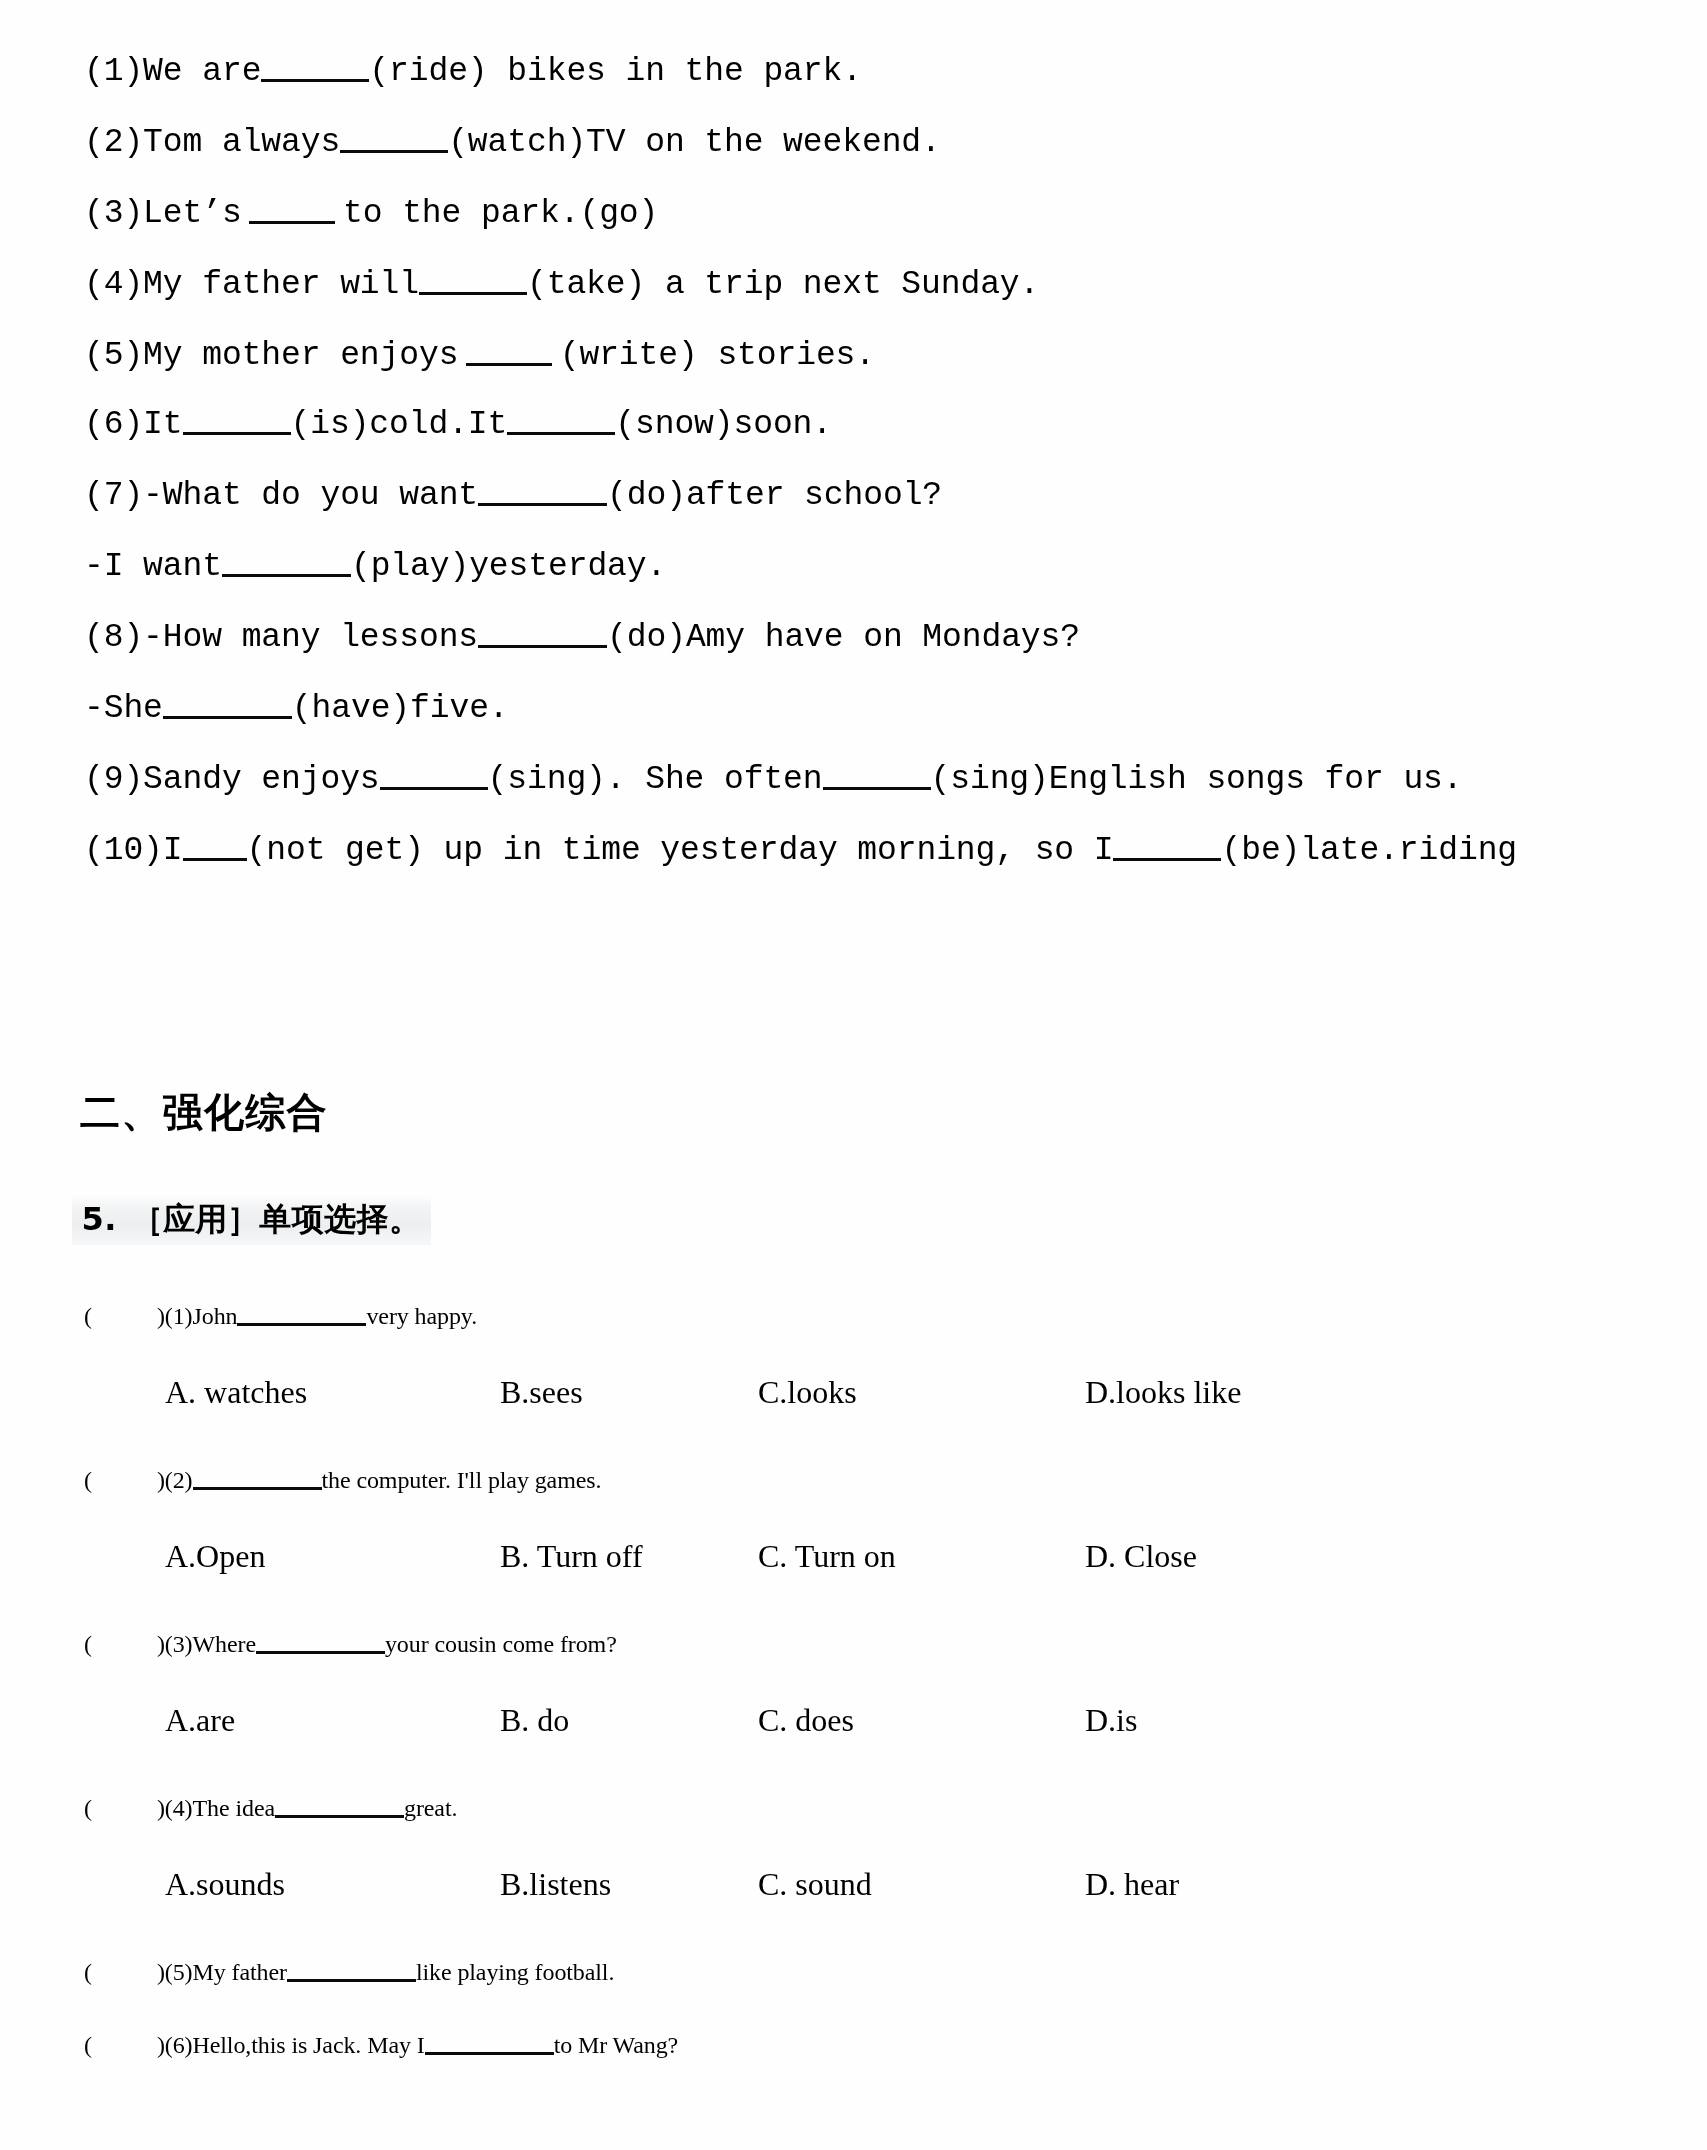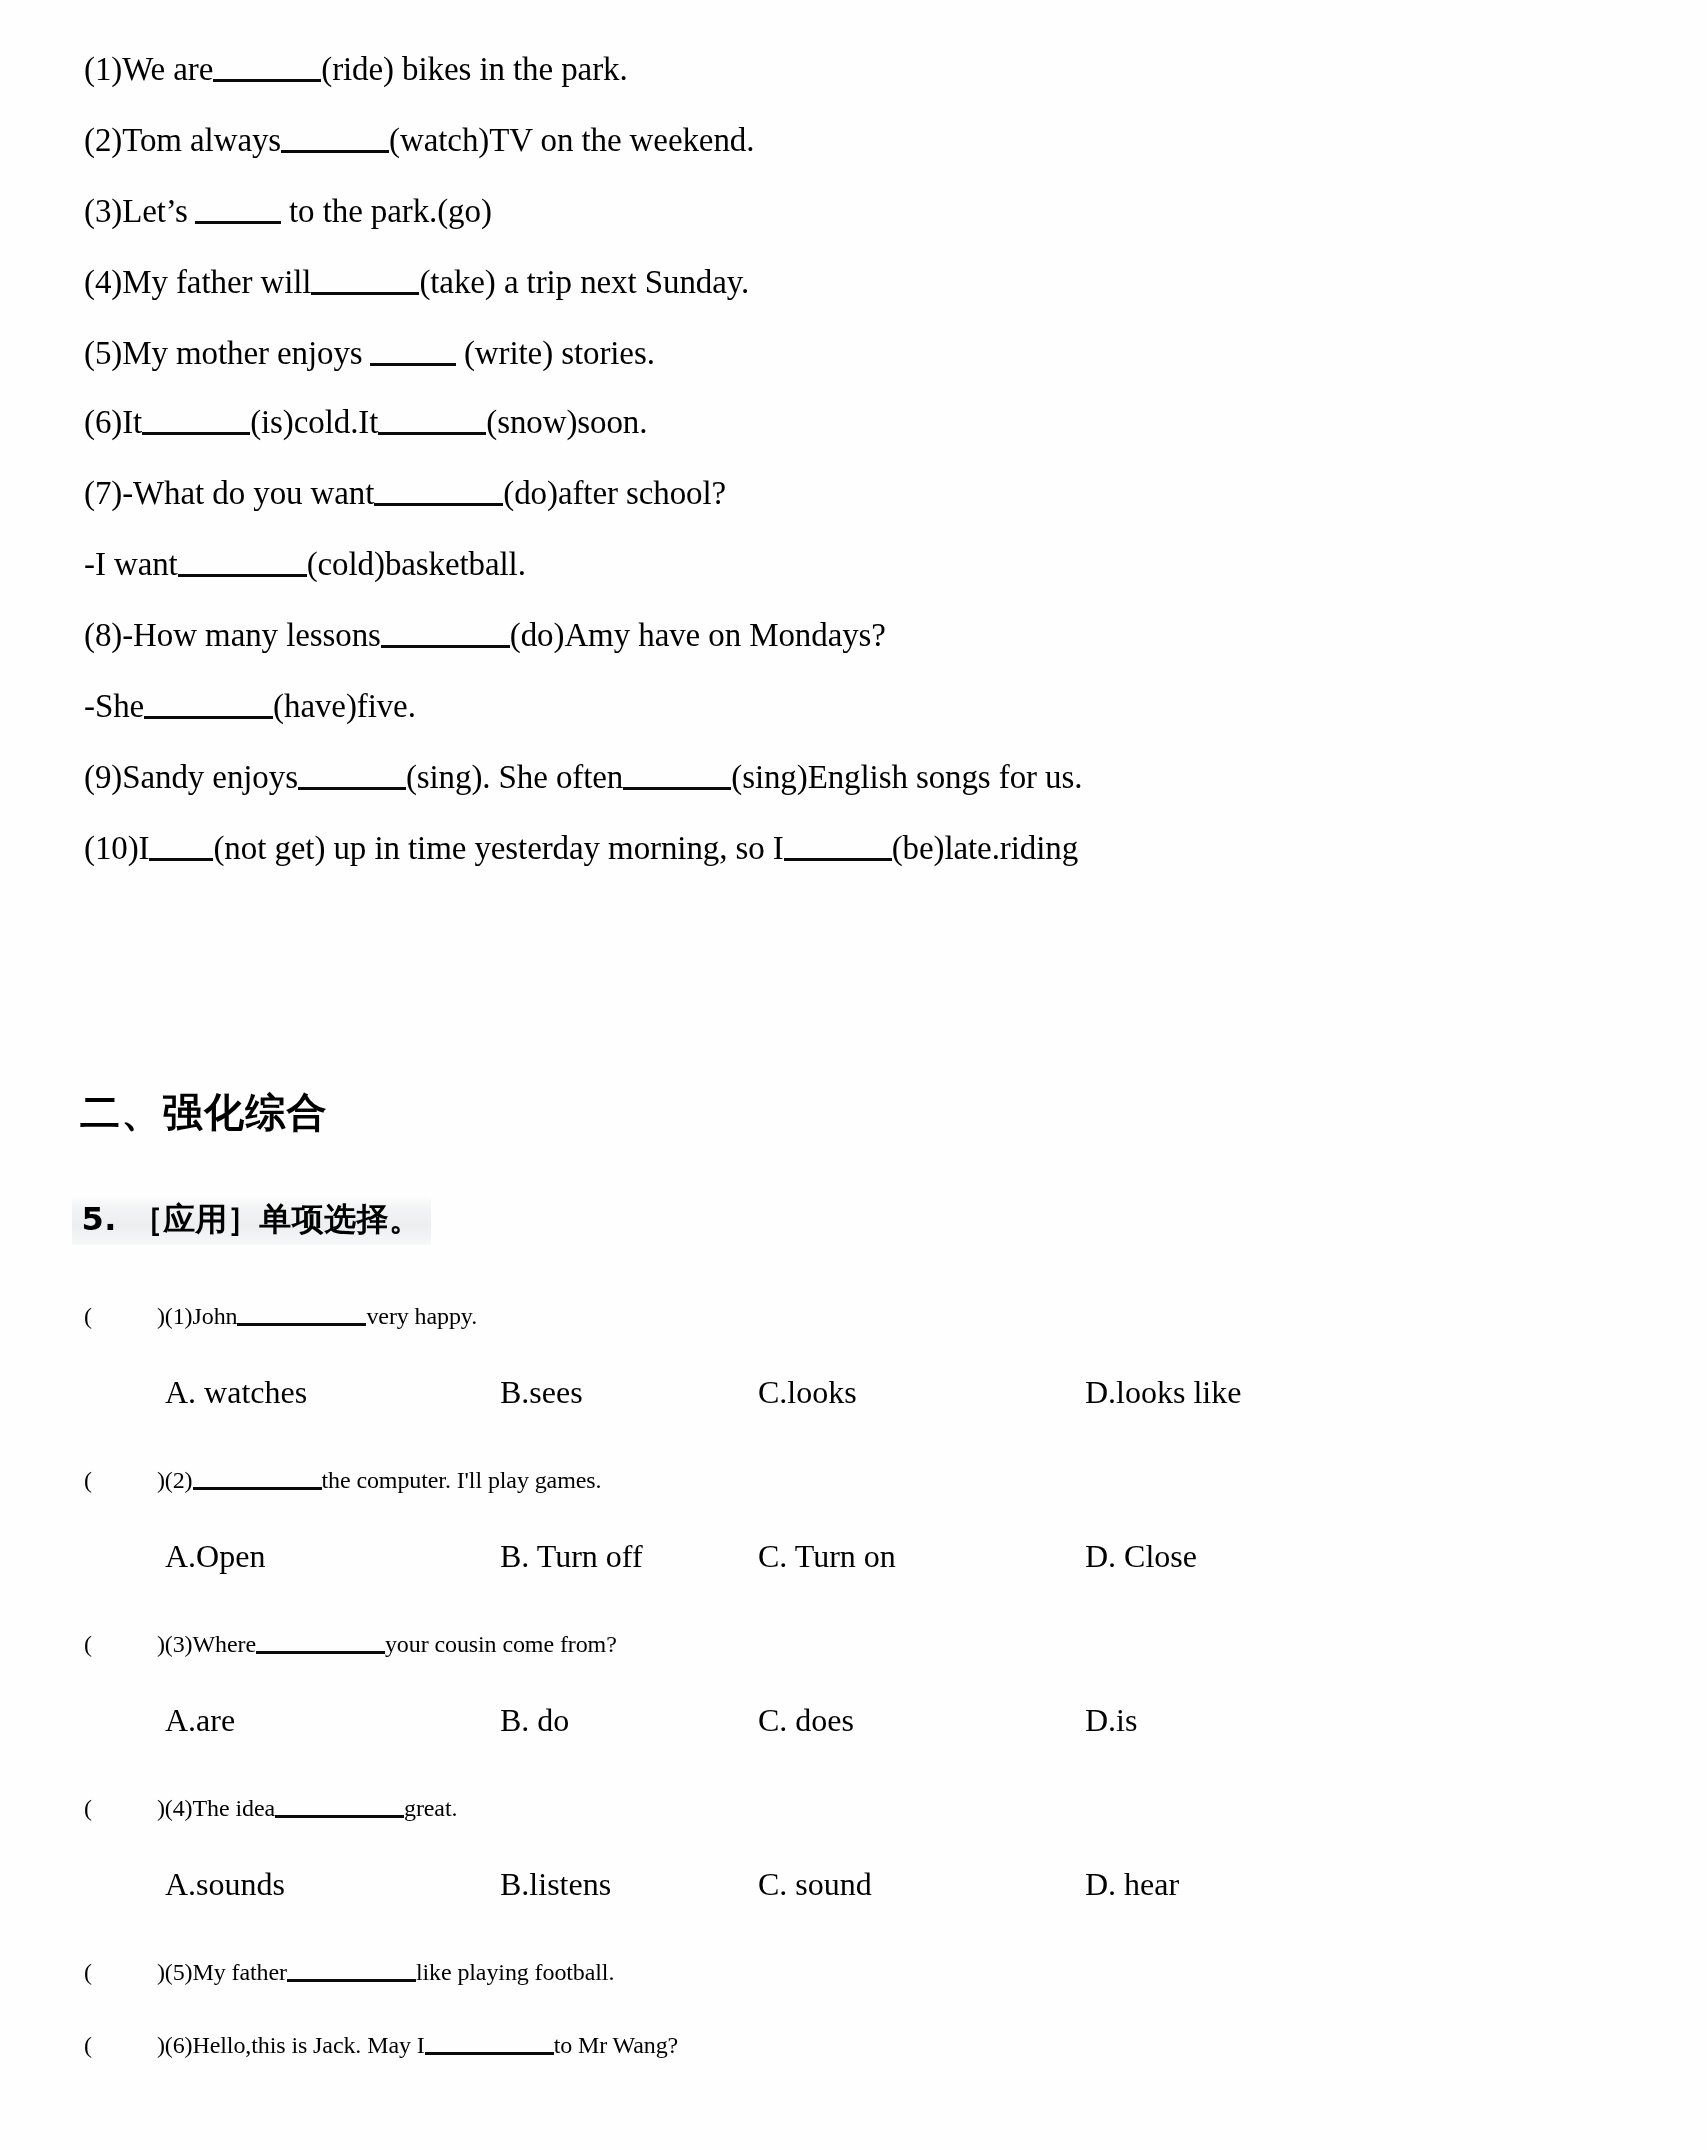--- a/index.html
+++ b/index.html
@@ -31,20 +31,21 @@
     width: 1548px;
   }
 
   .fill-item {
     font-size: 33px;
     line-height: 1.0;
     height: 71px;
     white-space: nowrap;
     letter-spacing: -0.1px;
     display: block;
+    font-family: Liberation Mono, monospace;
   }
   .fill-item.tight { height: 69px; }
 
   .blank {
     display: inline-block;
     border-bottom: 3px solid #0a0a0a;
     vertical-align: baseline;
     height: 0.82em;
     margin-bottom: -0.06em;
   }
@@ -151,21 +152,21 @@
 
     <div class="fill-item">
       <span>(6)It</span><span class="blank b-l"></span><span>(is)cold.It</span><span class="blank b-l"></span><span>(snow)soon.</span>
     </div>
 
     <div class="fill-item">
       <span>(7)-What do you want</span><span class="blank b-xl"></span><span>(do)after school?</span>
     </div>
 
     <div class="fill-item">
-      <span>-I want</span><span class="blank b-xl"></span><span>(cold)basketball.</span>
+      <span>-I want</span><span class="blank b-xl"></span><span>(play)yesterday.</span>
     </div>
 
     <div class="fill-item">
       <span>(8)-How many lessons</span><span class="blank b-xl"></span><span>(do)Amy have on Mondays?</span>
     </div>
 
     <div class="fill-item">
       <span>-She</span><span class="blank b-xl"></span><span>(have)five.</span>
     </div>
 

